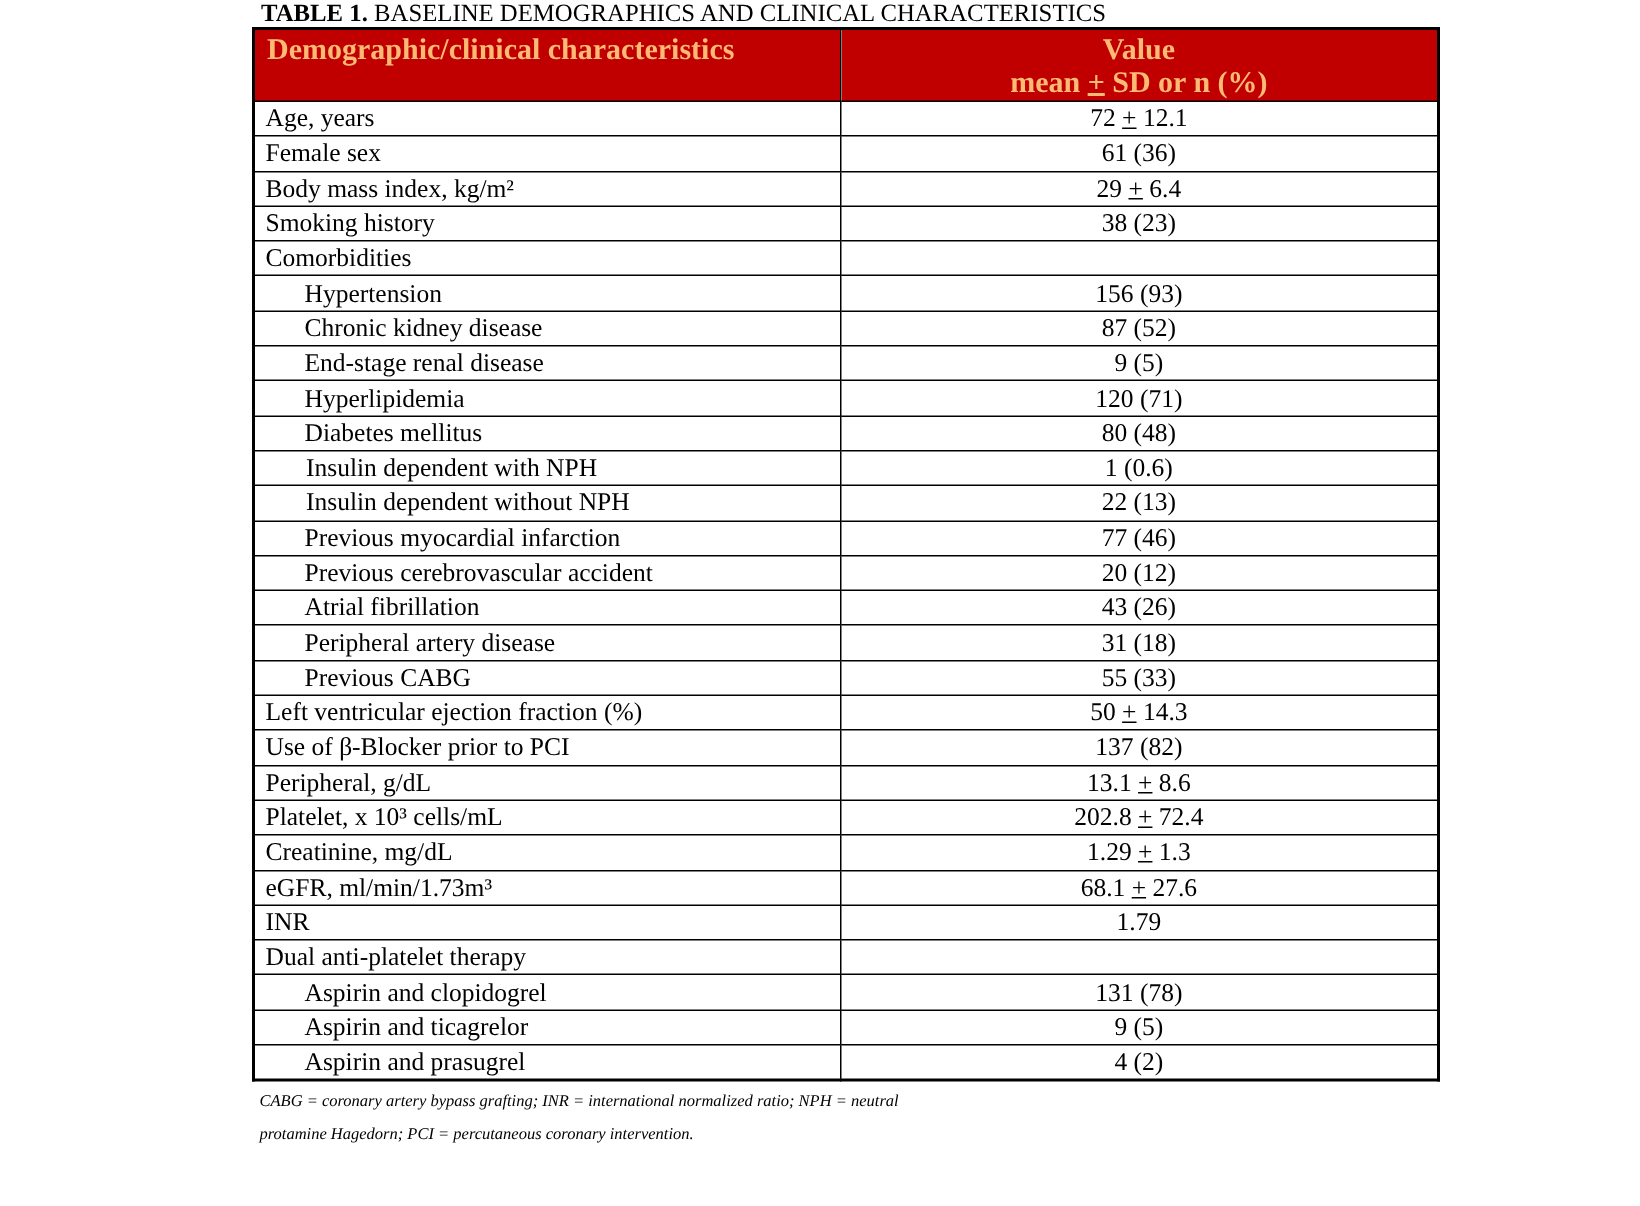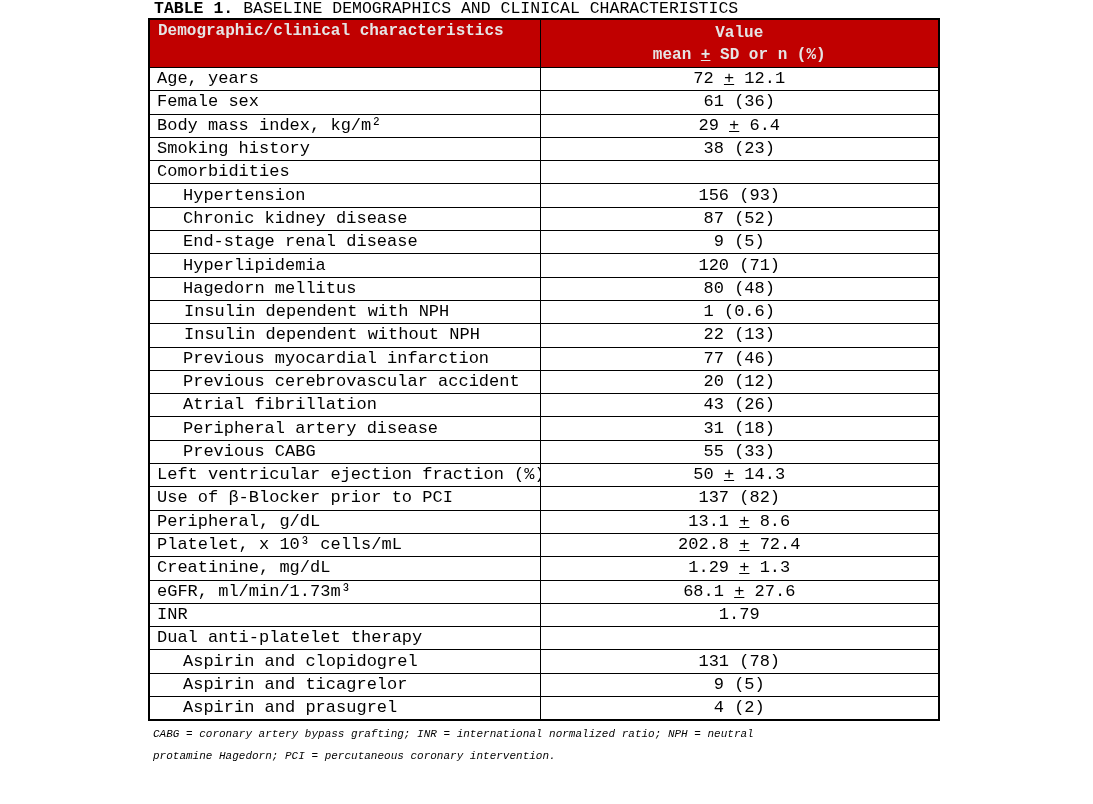--- a/index.html
+++ b/index.html
@@ -10,24 +10,23 @@
   body {
     width: 1093px;
     height: 804px;
     position: relative;
     font-family: "Liberation Serif", "DejaVu Serif", serif;
     color: #000000;
     overflow: hidden;
   }
   .sheet {
     position: absolute;
-    left: 148px;
+    left: 168px;
     top: 0;
     width: 792px;
-    font-family: Liberation Mono, monospace;
   }
   .caption {
     font-size: 16.5px;
     line-height: 17px;
     margin: 0 0 1px 6px;
     white-space: nowrap;
   }
   .caption-label {
     font-weight: bold;
   }
@@ -37,23 +36,23 @@
     table-layout: fixed;
     border: 2px solid #000000;
   }
   .demo-table th, .demo-table td {
     border: 1.5px solid #000000;
     overflow: hidden;
     white-space: nowrap;
   }
   .demo-table thead th {
     background: #c00000;
-    color: #e5e5e5;
+    color: #fdba74;
     font-weight: bold;
-    font-size: 16px;
+    font-size: 20px;
     vertical-align: top;
     height: 44px;
   }
   .demo-table thead th.c1 {
     text-align: left;
     padding: 2px 0 0 8px;
   }
   .demo-table thead th.c2 {
     text-align: center;
     padding-top: 2px;
@@ -132,21 +131,21 @@
         </tr>
         <tr>
           <td class="c1 ind-1">End-stage renal disease</td>
           <td class="c2">9 (5)</td>
         </tr>
         <tr>
           <td class="c1 ind-1">Hyperlipidemia</td>
           <td class="c2">120 (71)</td>
         </tr>
         <tr>
-          <td class="c1 ind-1">Hagedorn mellitus</td>
+          <td class="c1 ind-1">Diabetes mellitus</td>
           <td class="c2">80 (48)</td>
         </tr>
         <tr>
           <td class="c1 ind-2">Insulin dependent with NPH</td>
           <td class="c2">1 (0.6)</td>
         </tr>
         <tr>
           <td class="c1 ind-2">Insulin dependent without NPH</td>
           <td class="c2">22 (13)</td>
         </tr>

